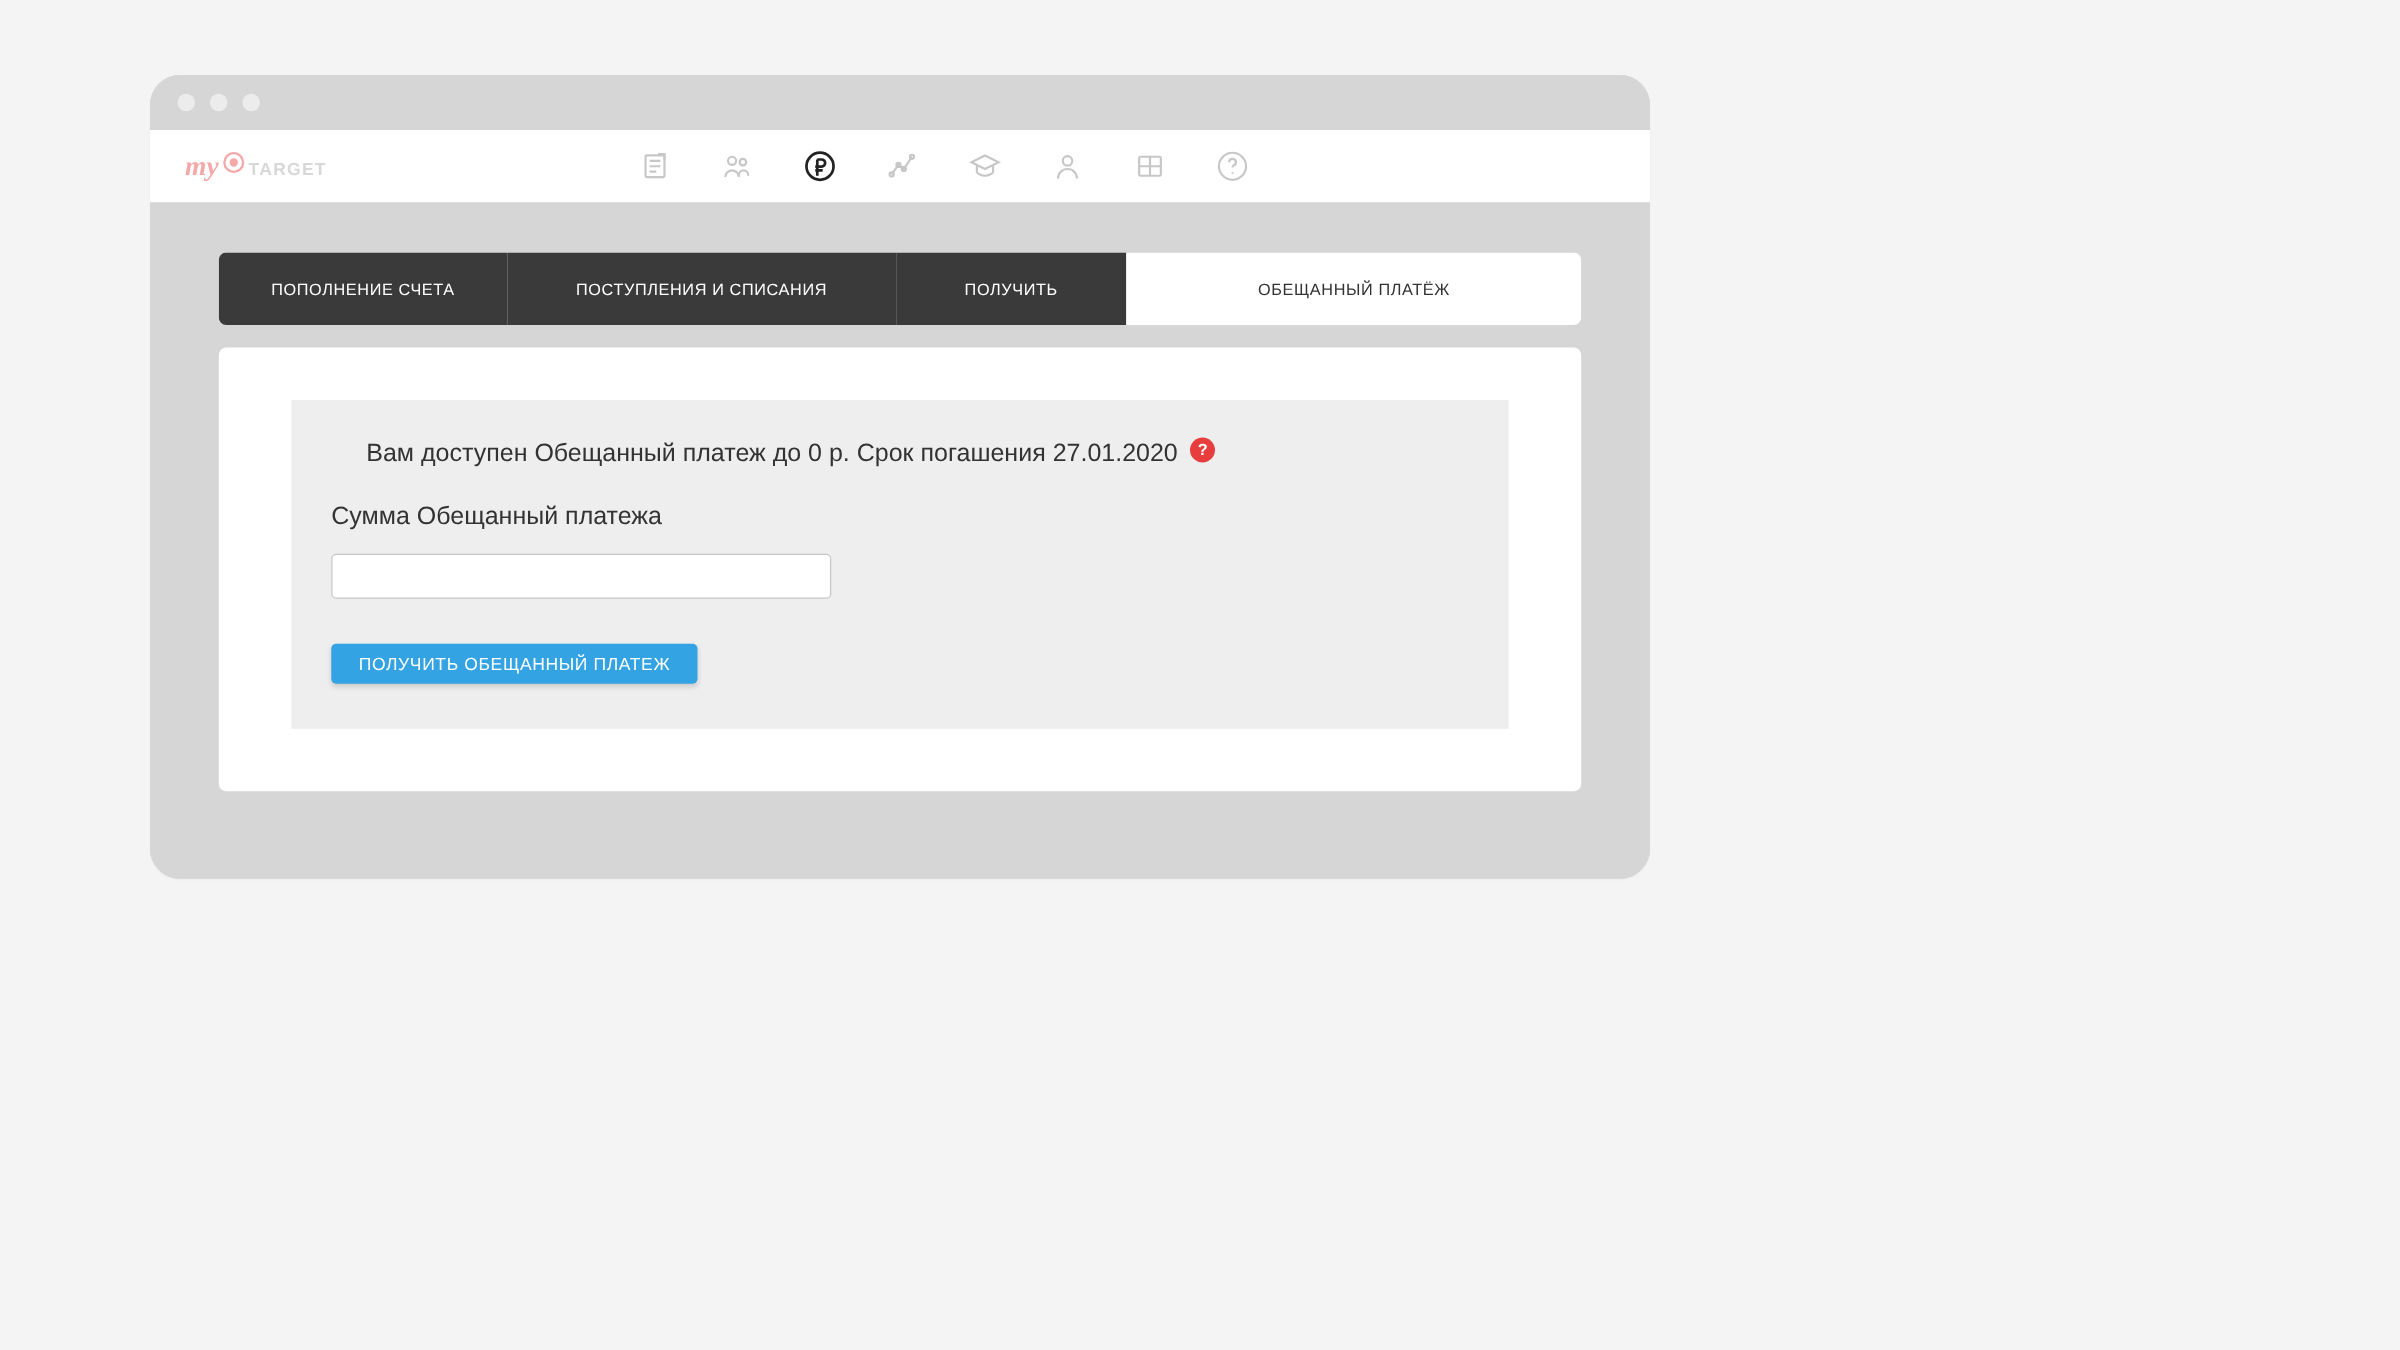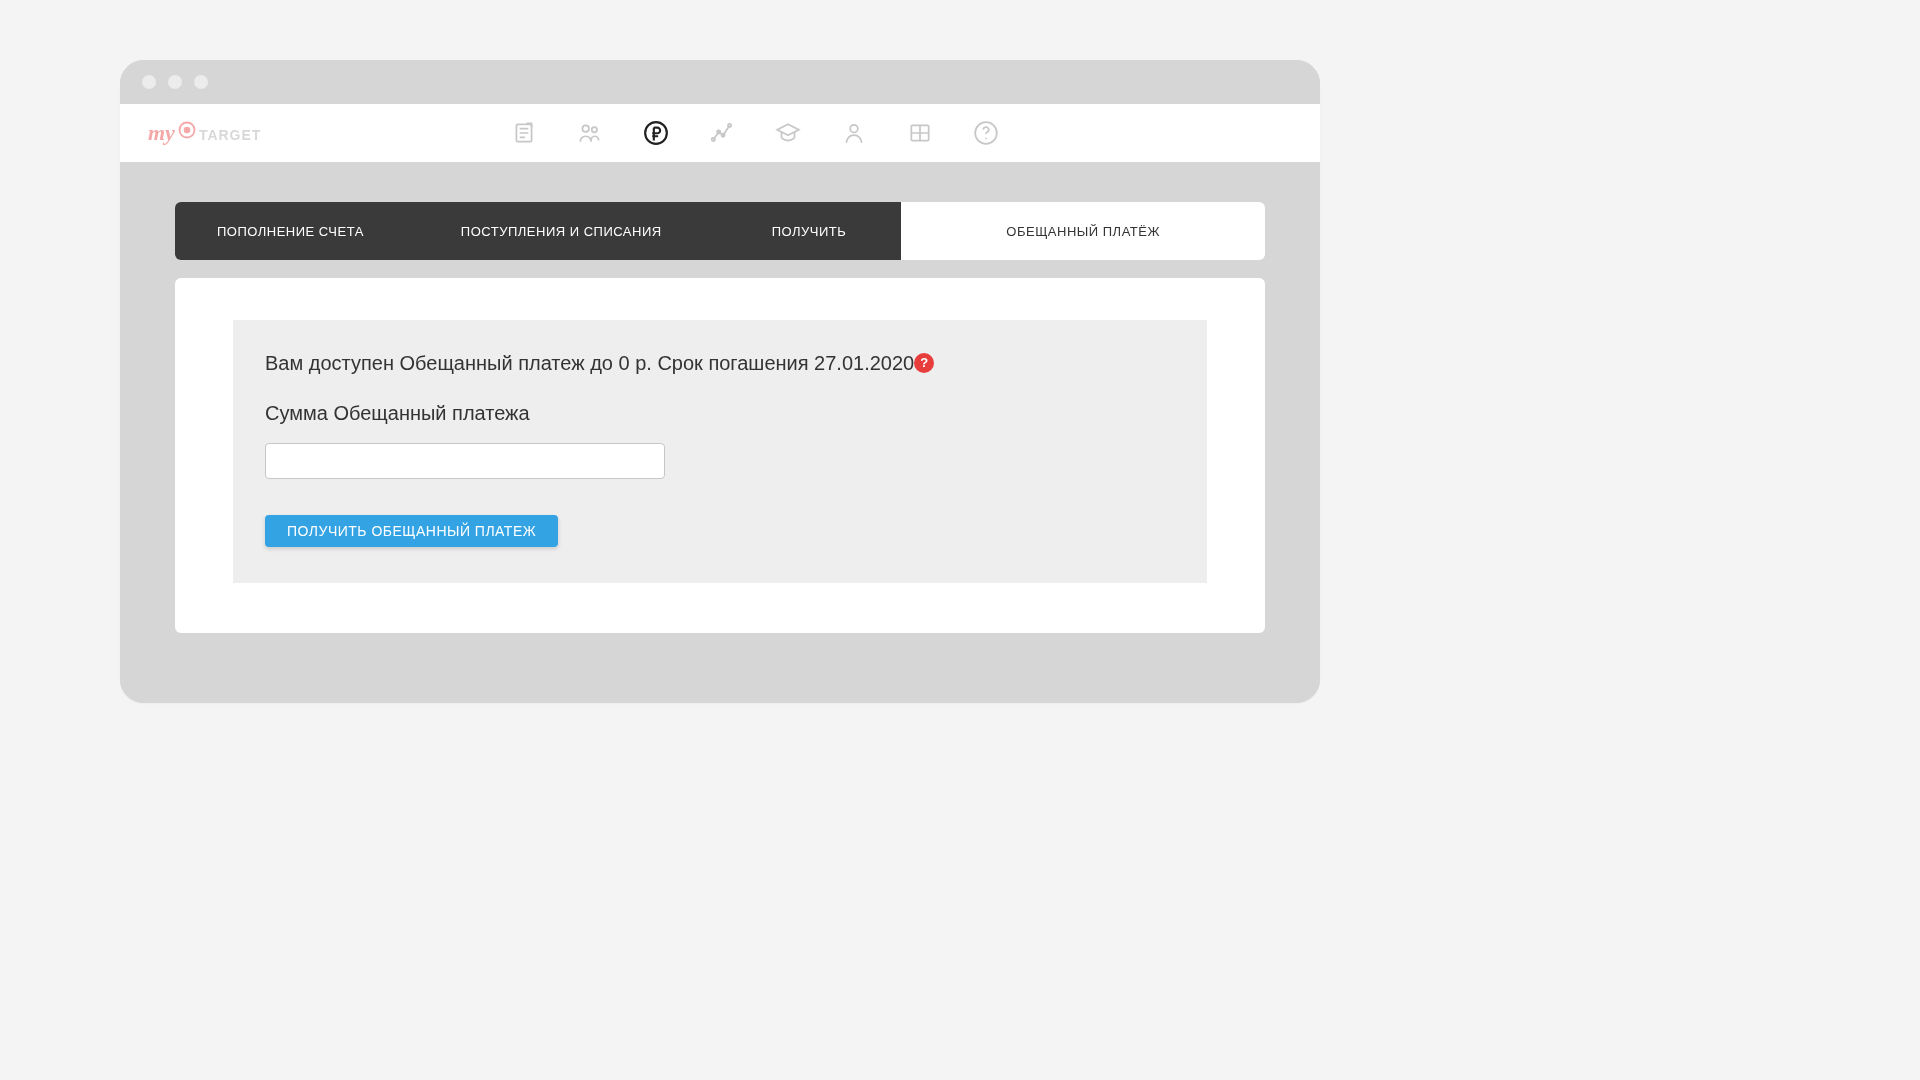--- a/index.html
+++ b/index.html
@@ -97,22 +97,23 @@
   padding: 42px 58px 50px 58px;
 }
 .inner-block {
   background: #eeeeee;
   padding: 30px 32px 36px 32px;
 }
 .info-line {
   font-size: 20px;
   color: #333;
   display: flex;
-  align-items: center;
+  gap: 10px;
   line-height: 1.3;
+  margin-left: 28px;
 }
 .help-badge {
   display: inline-flex;
   width: 20px; height: 20px;
   border-radius: 50%;
   background: #e83d3d;
   color: #fff;
   font-size: 13px;
   font-weight: 700;
   align-items: center;

